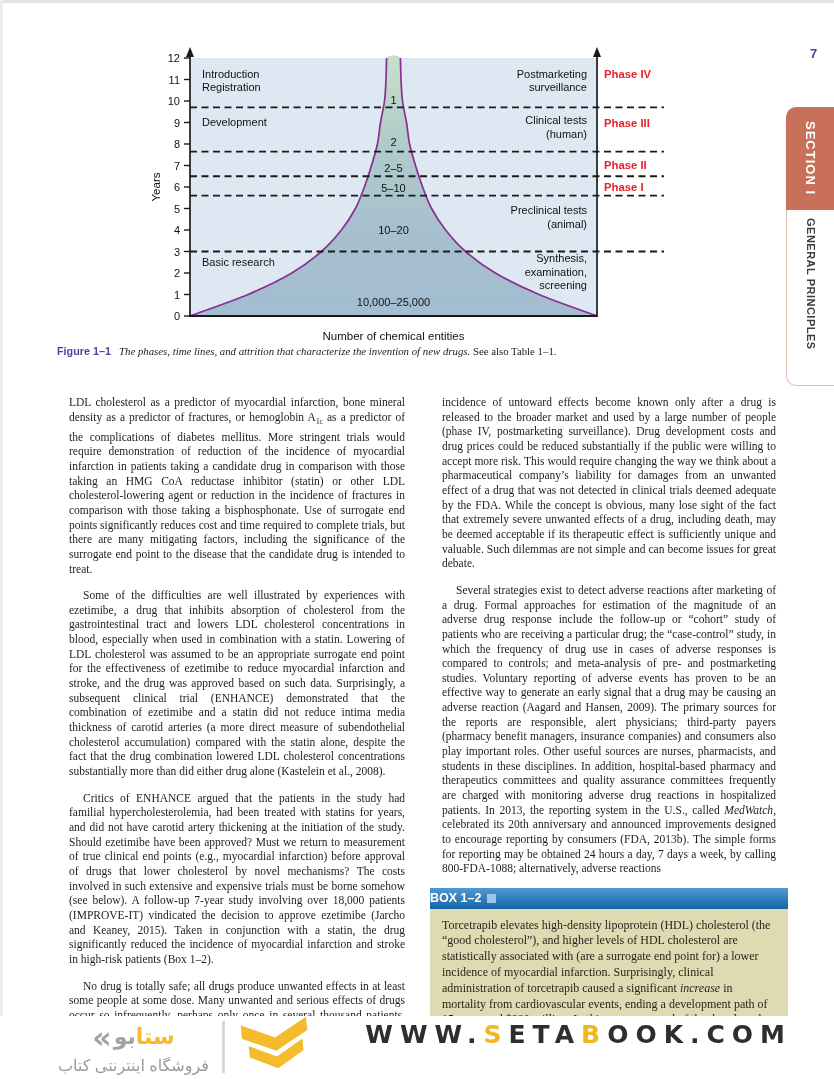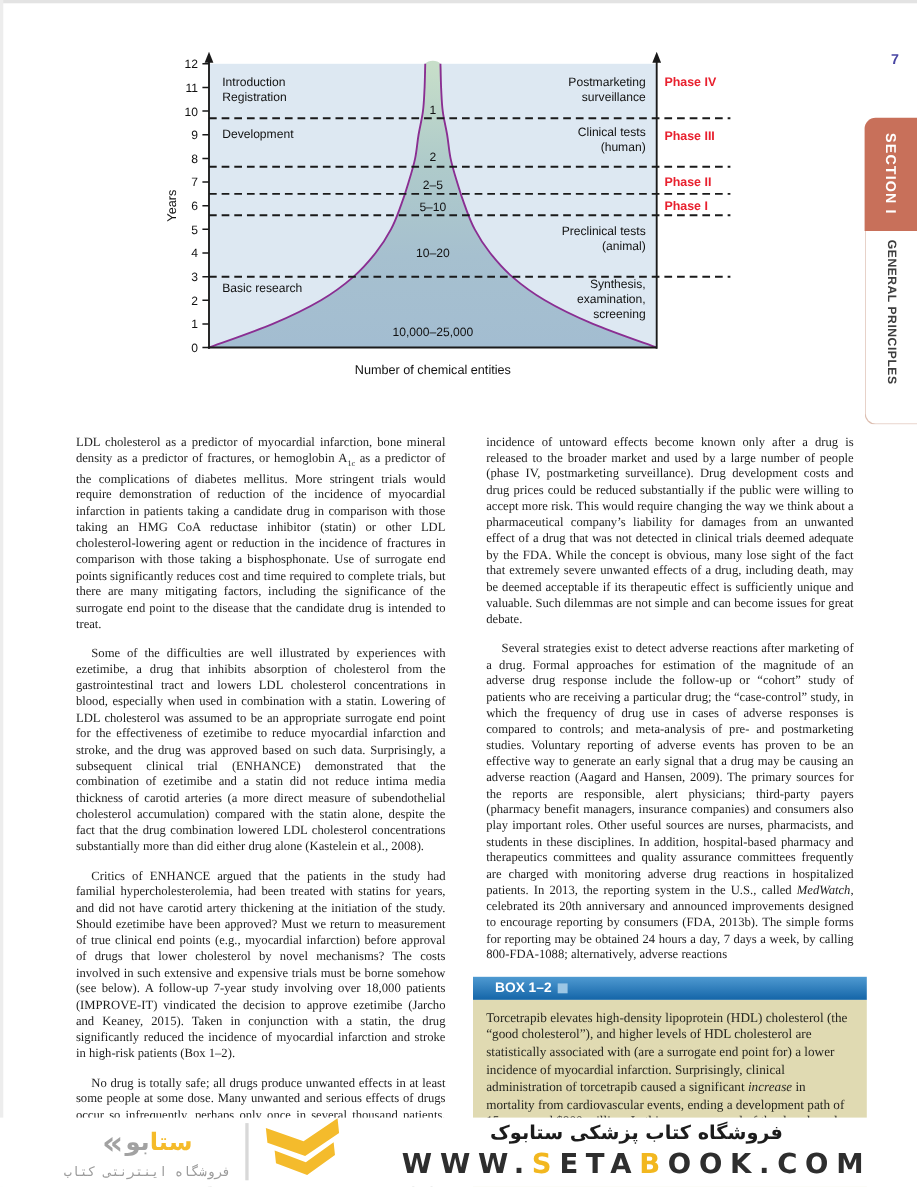--- a/index.html
+++ b/index.html
@@ -37,36 +37,36 @@
   .col-right{left:430px;width:358px;}
   .col p{margin:12px;text-align:justify;}
   .col p.indent{text-indent:14px;}
   .seg-i{font-style:italic;}
   .seg-sub{vertical-align:sub;font-size:0.65em;}
   .seg-y{color:#f2b71f;}
 
   
   .box{margin-top:10px;}
   .box-header{display:flex;align-items:center;background:linear-gradient(#4f9ad1,#1465a8);
-              color:#ffffff;font-weight:bold;font-size:12.5px;padding:3px 20px;
+              color:#ffffff;font-weight:bold;font-size:12.5px;padding:3px 0;
               font-family:"Liberation Sans",sans-serif;}
   .box-square{width:9px;height:9px;background:#9cc6e4;display:inline-block;margin:0 6px;}
   .box-body{background:#e0dab2;padding:9px 12px 14px;font-size:12px;line-height:15.8px;
             font-family:"Liberation Serif",serif;color:#262620;text-align:left;}
 
   
   .footer{position:absolute;left:0;top:1016px;width:834px;height:63px;background:#ffffff;z-index:5;}
   .logo{position:absolute;left:58px;top:2px;display:flex;align-items:center;gap:13px;}
   .wordmark-block{display:flex;flex-direction:column;align-items:center;}
   .wordmark-row{display:flex;align-items:center;font-family:"DejaVu Sans",sans-serif;}
   .logo-chevron-mark{color:#a2a2a2;font-size:30px;font-weight:bold;margin-right:2px;}
   .wordmark{font-size:22px;font-weight:bold;line-height:36px;}
   .wm-yellow{color:#f5bb2a;}
   .wm-gray{color:#a2a2a2;}
-  .logo-subtitle{font-family:Liberation Mono, monospace;font-size:12px;color:#9b9b9b;margin-top:1px;}
+  .logo-subtitle{font-family:Liberation Sans, sans-serif;font-size:16px;color:#9b9b9b;margin-top:1px;}
   .footer-divider{width:3px;height:52px;background:#d8d8d8;}
   .book-chevrons{transform:rotate(-6deg);}
   .footer-right{position:absolute;right:42px;top:4px;display:flex;flex-direction:column;align-items:center;gap:3px;}
   .store-title{font-family:"DejaVu Sans",sans-serif;font-size:17.5px;font-weight:bold;color:#1c1c1c;direction:rtl;}
   .website-url{font-family:"DejaVu Sans",sans-serif;font-size:25px;font-weight:bold;color:#2e2e2e;letter-spacing:7px;}
 </style>
 </head>
 <body>
 
 <div class="page">
@@ -155,20 +155,23 @@
         <text x="464" y="147.085" font-size="11.3" font-weight="bold" fill="#e8202e">Phase I</text>
         <text x="253.5" y="60.01000000000002" text-anchor="middle" font-size="11" fill="#111">1</text>
         <text x="253.5" y="102.15" text-anchor="middle" font-size="11" fill="#111">2</text>
         <text x="253.5" y="127.94999999999999" text-anchor="middle" font-size="11" fill="#111">2–5</text>
         <text x="253.5" y="147.945" text-anchor="middle" font-size="11" fill="#111">5–10</text>
         <text x="253.5" y="190.08499999999998" text-anchor="middle" font-size="11" fill="#111">10–20</text>
         <text x="253.5" y="261.895" text-anchor="middle" font-size="11" fill="#111">10,000–25,000</text>
       </svg>
   </div>
 
+  <div class="fig-caption">
+    <span class="fig-label">Figure 1–1</span><span class="cap-italic">The phases, time lines, and attrition that characterize the invention of new drugs.</span><span> See also Table 1–1.</span>
+  </div>
 
   <div class="col col-left">
     <p><span>LDL cholesterol as a predictor of myocardial infarction, bone mineral density as a predictor of fractures, or hemoglobin A</span><span class="seg-sub">1c</span><span> as a predictor of the complications of diabetes mellitus. More stringent trials would require demonstration of reduction of the incidence of myocardial infarction in patients taking a candidate drug in comparison with those taking an HMG CoA reductase inhibitor (statin) or other LDL cholesterol-lowering agent or reduction in the incidence of fractures in comparison with those taking a bisphosphonate. Use of surrogate end points significantly reduces cost and time required to complete trials, but there are many mitigating factors, including the significance of the surrogate end point to the disease that the candidate drug is intended to treat.</span></p>
     <p class="indent"><span>Some of the difficulties are well illustrated by experiences with ezetimibe, a drug that inhibits absorption of cholesterol from the gastrointestinal tract and lowers LDL cholesterol concentrations in blood, especially when used in combination with a statin. Lowering of LDL cholesterol was assumed to be an appropriate surrogate end point for the effectiveness of ezetimibe to reduce myocardial infarction and stroke, and the drug was approved based on such data. Surprisingly, a subsequent clinical trial (ENHANCE) demonstrated that the combination of ezetimibe and a statin did not reduce intima media thickness of carotid arteries (a more direct measure of subendothelial cholesterol accumulation) compared with the statin alone, despite the fact that the drug combination lowered LDL cholesterol concentrations substantially more than did either drug alone (Kastelein et al., 2008).</span></p>
     <p class="indent"><span>Critics of ENHANCE argued that the patients in the study had familial hypercholesterolemia, had been treated with statins for years, and did not have carotid artery thickening at the initiation of the study. Should ezetimibe have been approved? Must we return to measurement of true clinical end points (e.g., myocardial infarction) before approval of drugs that lower cholesterol by novel mechanisms? The costs involved in such extensive and expensive trials must be borne somehow (see below). A follow-up 7-year study involving over 18,000 patients (IMPROVE-IT) vindicated the decision to approve ezetimibe (Jarcho and Keaney, 2015). Taken in conjunction with a statin, the drug significantly reduced the incidence of myocardial infarction and stroke in high-risk patients (Box 1–2).</span></p>
     <p class="indent"><span>No drug is totally safe; all drugs produce unwanted effects in at least some people at some dose. Many unwanted and serious effects of drugs occur so infrequently, perhaps only once in several thousand patients, that they go undetected in the relatively small populations (a few thousand) in the standard phase III clinical trial (see Table 1–1). To detect and verify that such events are, in fact, drug-related would require administration of the drug to tens or hundreds of thousands of people during clinical trials,</span></p>
   </div>
 
   <div class="col col-right">
     <p><span>incidence of untoward effects become known only after a drug is released to the broader market and used by a large number of people (phase IV, postmarketing surveillance). Drug development costs and drug prices could be reduced substantially if the public were willing to accept more risk. This would require changing the way we think about a pharmaceutical company’s liability for damages from an unwanted effect of a drug that was not detected in clinical trials deemed adequate by the FDA. While the concept is obvious, many lose sight of the fact that extremely severe unwanted effects of a drug, including death, may be deemed acceptable if its therapeutic effect is sufficiently unique and valuable. Such dilemmas are not simple and can become issues for great debate.</span></p>
@@ -192,17 +195,16 @@
         </div>
         <div class="logo-subtitle">فروشگاه اینترنتی کتاب</div>
       </div>
       <div class="footer-divider"></div>
       <svg class="book-chevrons" width="76" height="58" viewBox="0 0 76 60">
         <polygon points="4,4 38,20 72,2 72,16 38,34 4,18" fill="#f4bb2c"></polygon>
         <polygon points="10,26 38,40 66,24 66,36 38,52 10,38" fill="#f4bb2c"></polygon>
       </svg>
     </div>
     <div class="footer-right">
-      <div class="store-title">فروشگاه کتاب پزشکی ستابوک</div>
       <div class="website-url"><span>WWW.</span><span class="seg-y">S</span><span>ETA</span><span class="seg-y">B</span><span>OOK.COM</span></div>
     </div>
   </div>
 </div>
 
 </body></html>

